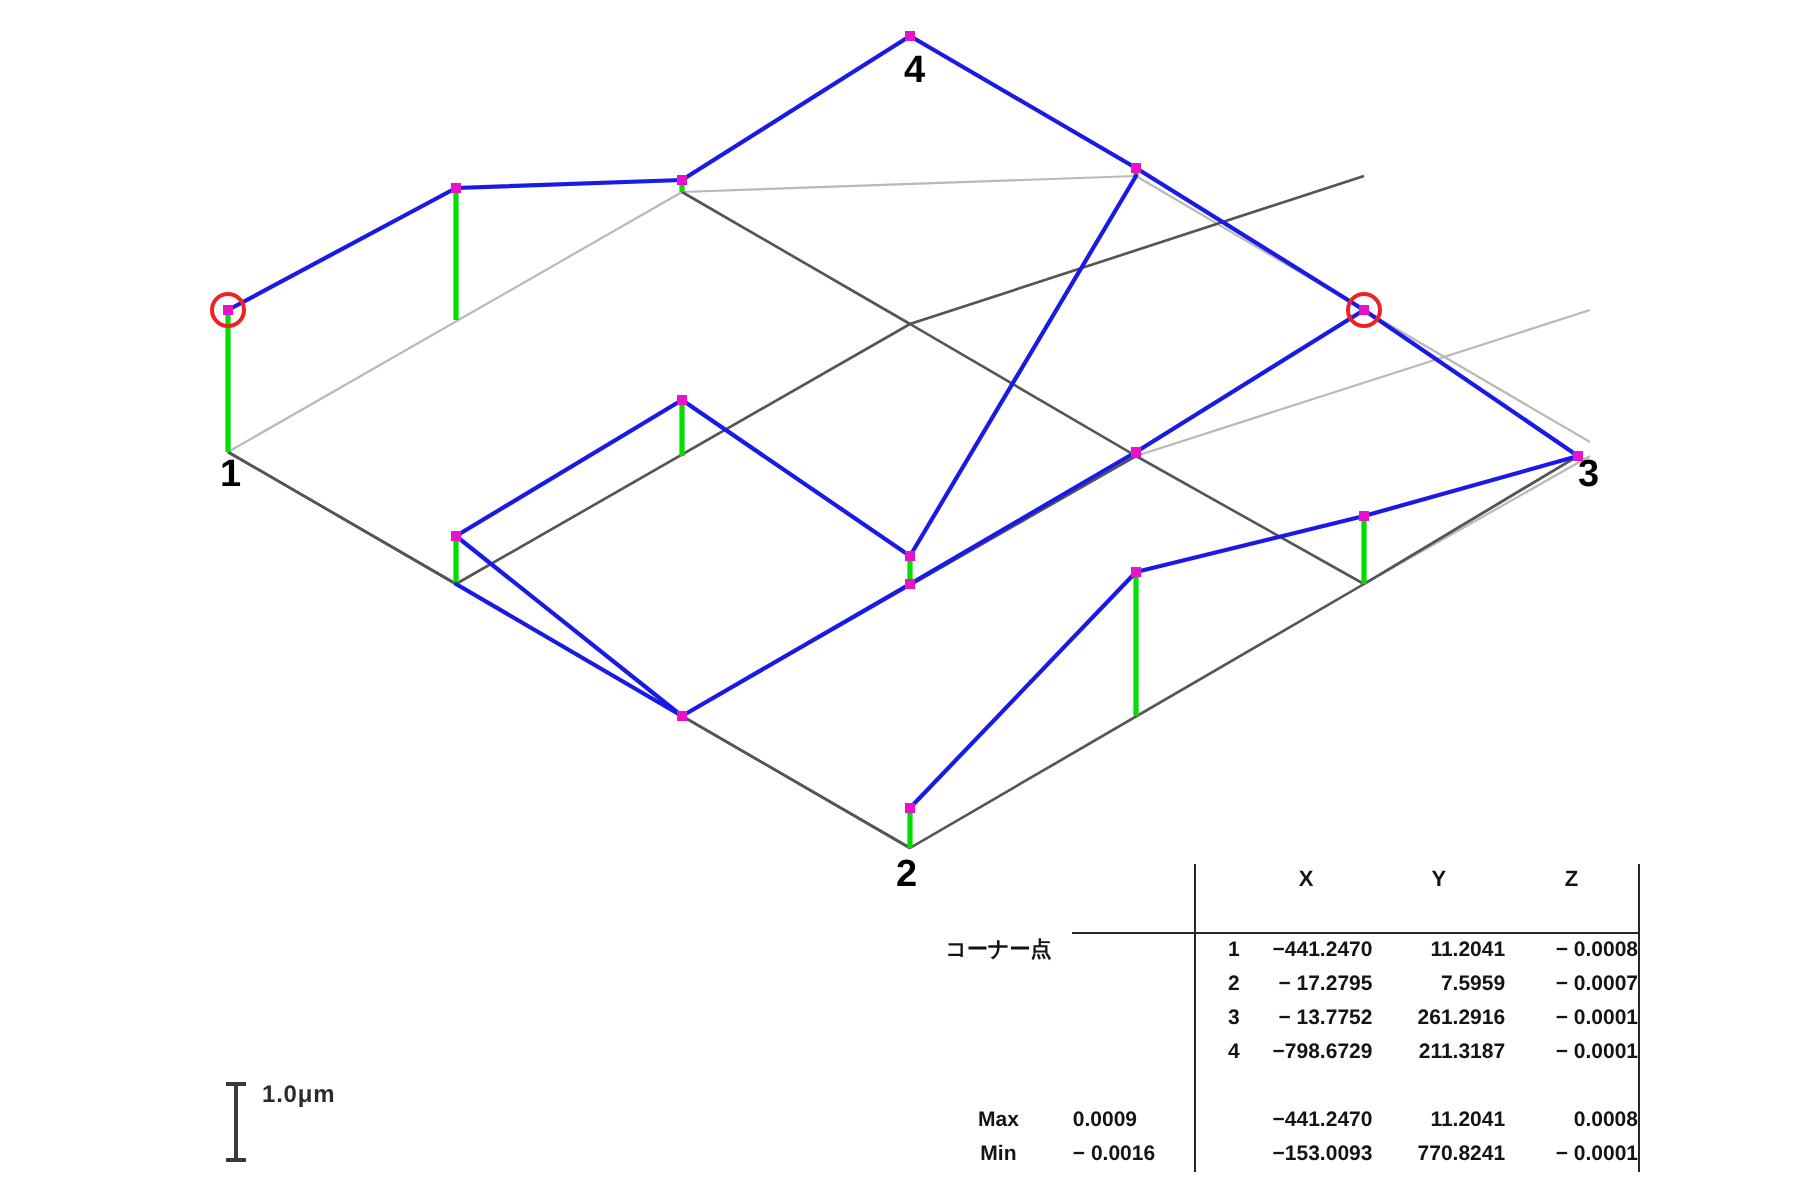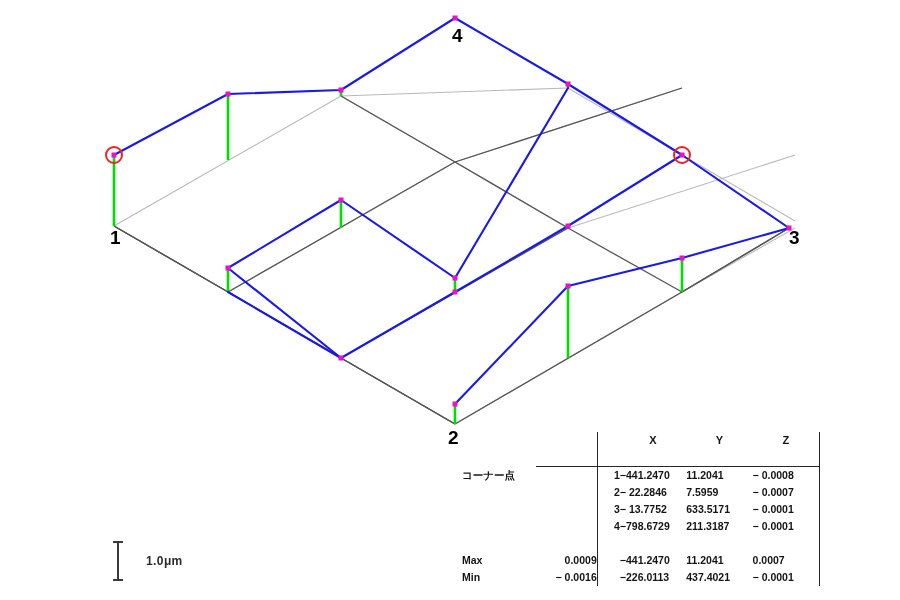--- a/index.html
+++ b/index.html
@@ -42,22 +42,22 @@
     line-height: 1;
     white-space: nowrap;
   }
 
   
   #scale-bar {
     position: absolute;
     left: 112px;
     top: 540px;
     display: flex;
-    align-items: center;
-    gap: 22px;
+    align-items: flex-start;
+    gap: 7px;
   }
   .scale-glyph {
     position: relative;
     width: 12px;
     height: 42px;
   }
   .scale-glyph .stem {
     position: absolute;
     left: 5px;
     top: 2px;
@@ -98,24 +98,24 @@
     font-variant-numeric: tabular-nums;
   }
   #results-table th,
   #results-table td {
     padding: 0;
     font-weight: 600;
     line-height: 17px;
     height: 17px;
     white-space: nowrap;
   }
-  .col-tag    { width: 74px; text-align: left;  padding-left: 2px; margin-left: 12px; }
-  .col-extra  { width: 60px; text-align: right; padding-right: 14px; }
+  .col-tag    { width: 74px; text-align: center;  padding-left: 2px; margin-left: 12px; }
+  .col-extra  { width: 60px; text-align: left; padding-right: 14px; }
   .col-idx    { width: 22px; text-align: right; padding-right: 10px; }
-  .col-num    { width: 66px; text-align: left; padding-right: 12px; }
+  .col-num    { width: 66px; text-align: right; padding-right: 12px; }
 
   
   .sep-left  { border-left: 1.4px solid #262626; }
   .rule-head { border-bottom: 1.4px solid #262626; }
   .frame-right { border-right: 1.4px solid #262626; }
 
   thead th.col-num { font-weight: 700; font-size: 11px; text-align: center; padding-right: 22px; }
   thead th { padding-bottom: 2px; }
 
   .head-spacer { height: 5px; }
@@ -282,30 +282,30 @@
           <td class="col-extra"></td>
           <td class="col-idx sep-left">1</td>
           <td class="col-num">−441.2470</td>
           <td class="col-num">11.2041</td>
           <td class="col-num frame-right">− 0.0008</td>
         </tr>
         <tr>
           <td class="col-tag"></td>
           <td class="col-extra"></td>
           <td class="col-idx sep-left">2</td>
-          <td class="col-num">− 22.2846</td>
+          <td class="col-num">− 17.2795</td>
           <td class="col-num">7.5959</td>
           <td class="col-num frame-right">− 0.0007</td>
         </tr>
         <tr>
           <td class="col-tag"></td>
           <td class="col-extra"></td>
           <td class="col-idx sep-left">3</td>
           <td class="col-num">− 13.7752</td>
-          <td class="col-num">633.5171</td>
+          <td class="col-num">261.2916</td>
           <td class="col-num frame-right">− 0.0001</td>
         </tr>
         <tr>
           <td class="col-tag"></td>
           <td class="col-extra"></td>
           <td class="col-idx sep-left">4</td>
           <td class="col-num">−798.6729</td>
           <td class="col-num">211.3187</td>
           <td class="col-num frame-right">− 0.0001</td>
         </tr>
@@ -318,27 +318,27 @@
           <td class="col-num"></td>
           <td class="col-num frame-right"></td>
         </tr>
 
         <tr>
           <td class="col-tag">Max</td>
           <td class="col-extra">0.0009</td>
           <td class="col-idx sep-left"></td>
           <td class="col-num">−441.2470</td>
           <td class="col-num">11.2041</td>
-          <td class="col-num frame-right">0.0007</td>
+          <td class="col-num frame-right">0.0008</td>
         </tr>
         <tr>
           <td class="col-tag">Min</td>
           <td class="col-extra">− 0.0016</td>
           <td class="col-idx sep-left"></td>
-          <td class="col-num">−226.0113</td>
-          <td class="col-num">437.4021</td>
+          <td class="col-num">−153.0093</td>
+          <td class="col-num">770.8241</td>
           <td class="col-num frame-right">− 0.0001</td>
         </tr>
       </tbody>
     </table>
   </div>
 
 </div>
 
 </body></html>

